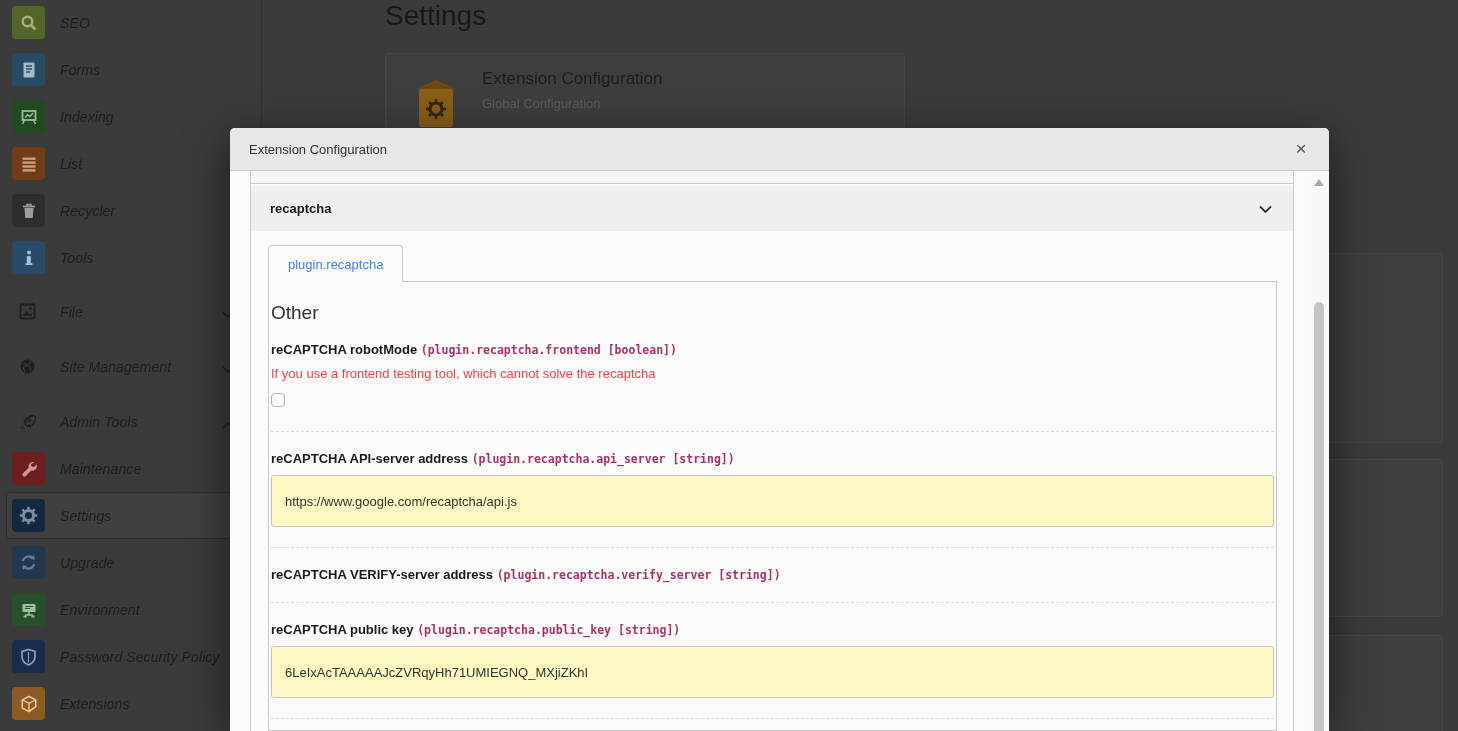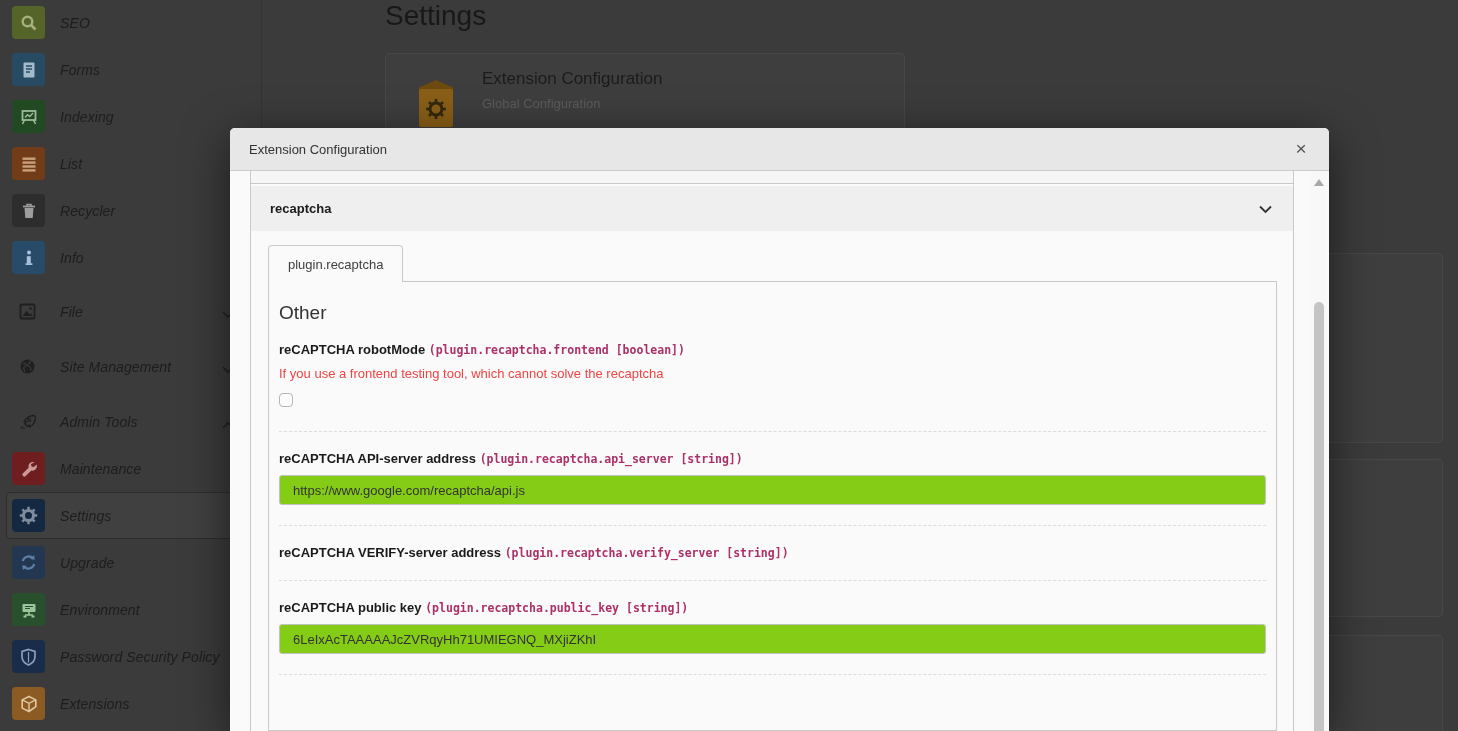--- a/index.html
+++ b/index.html
@@ -31,32 +31,32 @@
   .modal-title { position:absolute; left:19px; top:0; height:43px; display:flex; align-items:center; font-size:13px; color:#333; }
   .modal-close { position:absolute; right:16px; top:9px; width:24px; height:24px; display:flex; align-items:center; justify-content:center; font-size:19px; color:#555; cursor:pointer; }
   .modal-body { position:absolute; top:43px; left:0; right:0; bottom:0; overflow:hidden; padding:0 0 0 20px; }
 
   .group { width:1044px; border-left:1px solid #c9c9c9; border-right:1px solid #c9c9c9; height:560px; background:#fafafa; }
   .prev-sliver { height:13px; background:#f6f6f6; border-bottom:1px solid #c9c9c9; }
   .acc-header { height:45px; margin-top:2px; background:#efefef; display:flex; align-items:center; justify-content:space-between; padding:0 21px 0 19px; cursor:pointer; }
   .acc-title { font-size:13px; font-weight:bold; color:#1a1a1a; }
   .acc-body { padding:14px 16px 0 17px; }
 
-  .tab { display:inline-block; position:relative; z-index:2; margin-bottom:-1px; padding:11px 19px 10px; border:1px solid #c9c9c9; border-bottom:none; border-radius:4px 4px 0 0; background:#fafafa; font-size:13px; color:#404040; cursor:pointer; }
-  .panel { border:1px solid #c9c9c9; background:#fafafa; padding:20px 10px 0; height:450px; overflow:hidden; }
+  .tab { display:inline-block; position:relative; z-index:2; margin-bottom:-1px; padding:11px 19px 10px; border:1px solid #c9c9c9; border-bottom:none; border-radius:4px 4px 0 0; background:#fafafa; font-size:13px; color:#3b82f6; cursor:pointer; }
+  .panel { border:1px solid #c9c9c9; background:#fafafa; padding:20px 2px 0; height:450px; overflow:hidden; }
 
   .section-heading { font-size:19px; font-weight:400; color:#333; margin:0 0 19px; }
   .field { padding:20px 0; border-bottom:1px dashed #dcdcdc; }
   .field:first-of-type { padding-top:0; }
   .field-labelline { font-size:13px; line-height:14px; }
   .field-label { font-weight:bold; color:#1a1a1a; }
   .field-code { font-family:"DejaVu Sans Mono","Liberation Mono",monospace; font-size:11.5px; font-weight:bold; color:#ab3068; }
   .field-desc { font-size:13px; color:#ef4444; margin-top:9px; }
   .checkbox { display:inline-block; width:14px; height:14px; border:1px solid #b5b5b5; border-radius:4px; background:#fdfdfd; margin-top:12px; cursor:pointer; }
-  .text-input { display:block; width:100%; height:30px; margin-top:9px; border:1px solid #c2c2c2; border-radius:3px; background:#84cc16; padding:0 13px; font-size:13px; color:#333; font-family:"Liberation Sans",sans-serif; }
+  .text-input { display:block; width:100%; height:52px; margin-top:9px; border:1px solid #c2c2c2; border-radius:3px; background:#fef9c3; padding:0 13px; font-size:13px; color:#333; font-family:"Liberation Sans",sans-serif; }
 
   .modal-scrollbar { position:absolute; top:43px; right:2px; width:16px; bottom:0; background:#f8f8f8; }
   .scroll-up { position:absolute; top:8px; left:3px; width:0; height:0; border-left:5px solid transparent; border-right:5px solid transparent; border-bottom:7px solid #a8a8a8; cursor:pointer; }
   .scroll-thumb { position:absolute; top:131px; left:3px; width:10px; height:440px; background:#c4c4c4; border-radius:6px; cursor:pointer; }
 </style>
 </head>
 <body>
 
 <div class="screen">
 
@@ -141,21 +141,21 @@
           <span class="lbl">Recycler</span>
         </div>
         <div class="side-row" style="top: 234px;">
           <span class="tile" style="background:#284b69">
             <svg width="18" height="18" viewBox="0 0 18 18">
               <circle cx="9" cy="3.6" r="2" fill="#a8c0d8"></circle>
               <path d="M6.8 7.2h4v7.3h-4z" fill="#a8c0d8"></path>
               <rect x="5.6" y="14.2" width="6.8" height="1.8" fill="#a8c0d8"></rect>
             </svg>
           </span>
-          <span class="lbl">Info</span>
+          <span class="lbl">Tools</span>
         </div>
         <div class="side-row" style="top: 288px;">
           <span class="mini">
             <svg width="17" height="17" viewBox="0 0 17 17">
               <rect x="1.5" y="1.5" width="14" height="14" rx="1" fill="none" stroke="#1f1f1f" stroke-width="1.8"></rect>
               <circle cx="11.5" cy="5.5" r="1.3" fill="#1f1f1f"></circle>
               <path d="M3.5 13l4-5 3 3.5 1.5-1.5 1.5 3z" fill="#1f1f1f"></path>
             </svg>
           </span>
           <span class="lbl">File</span>

